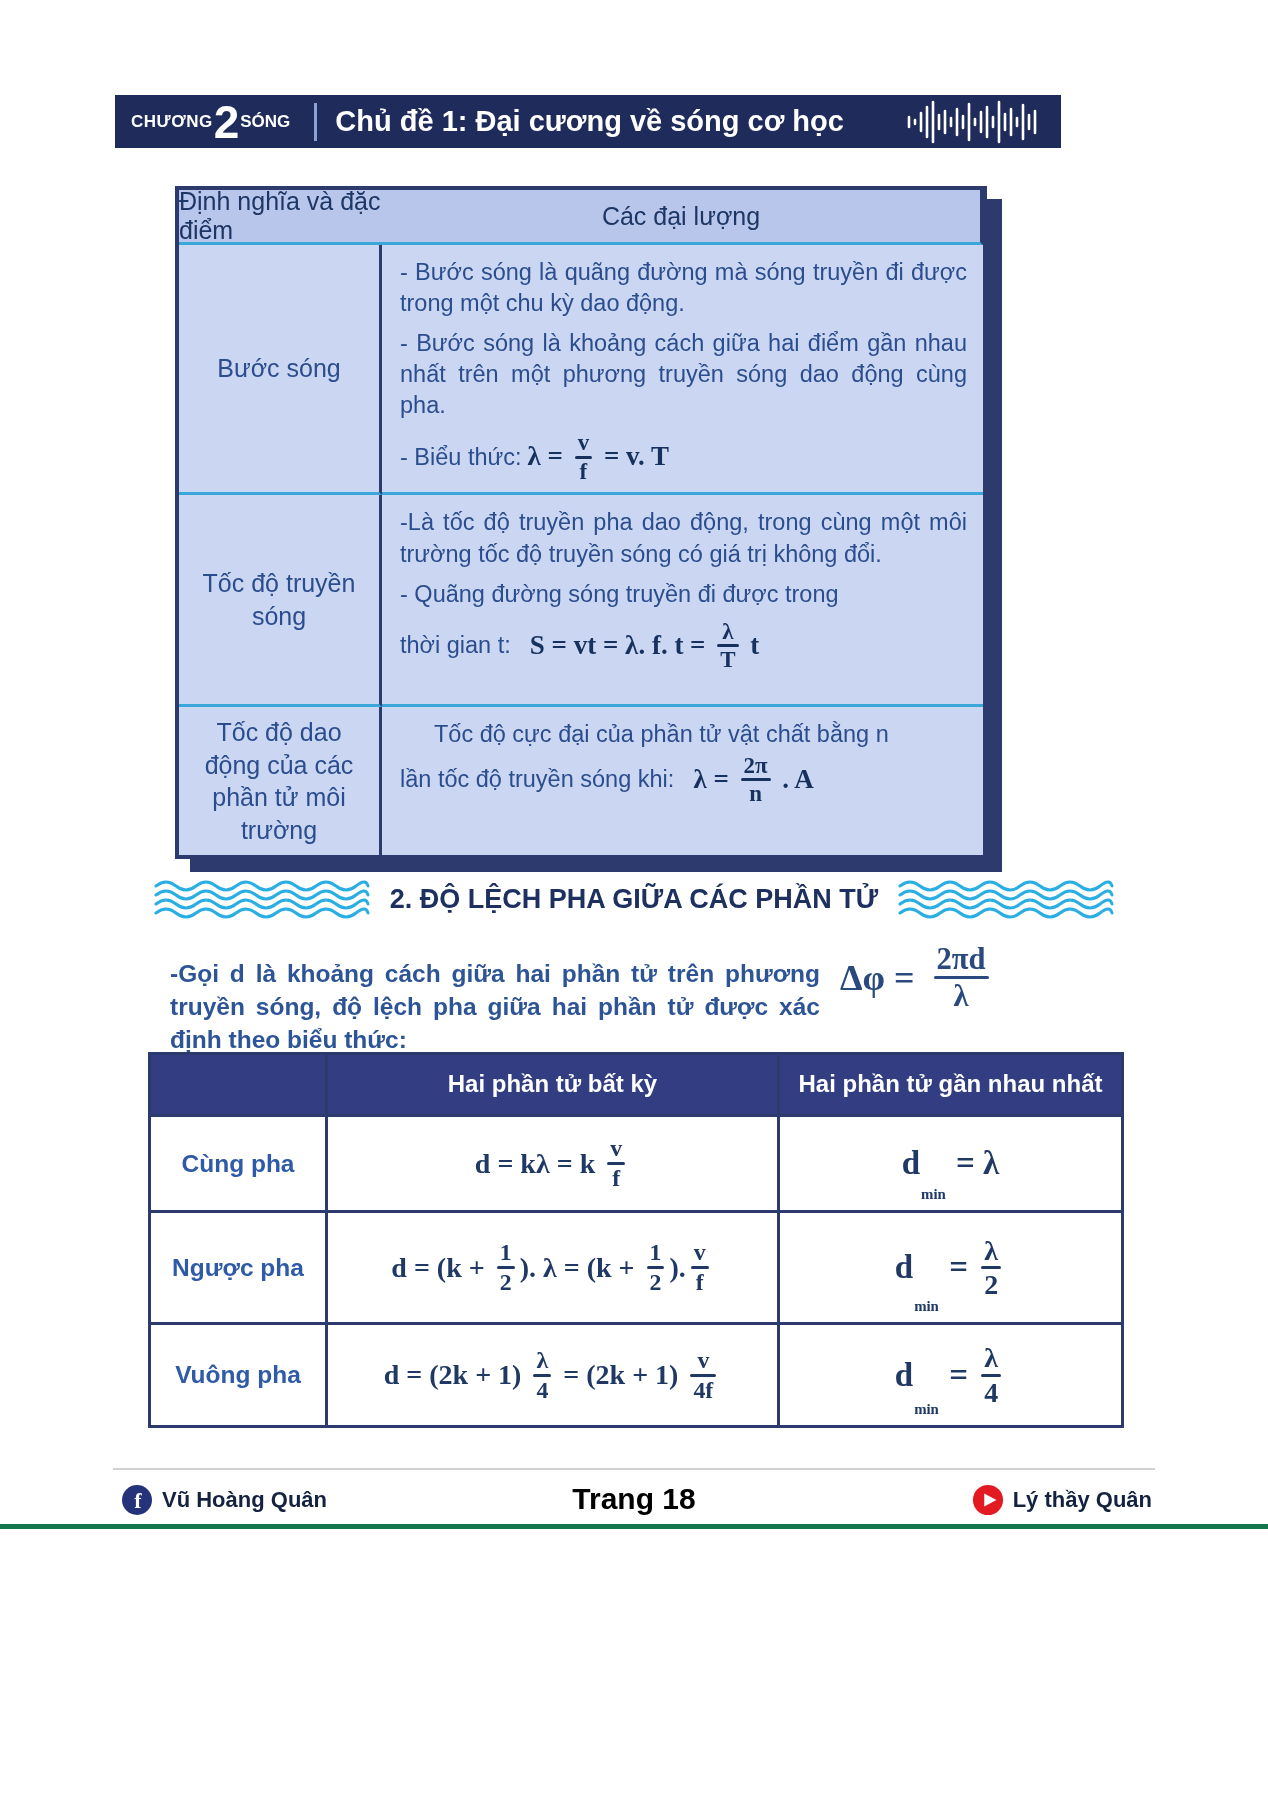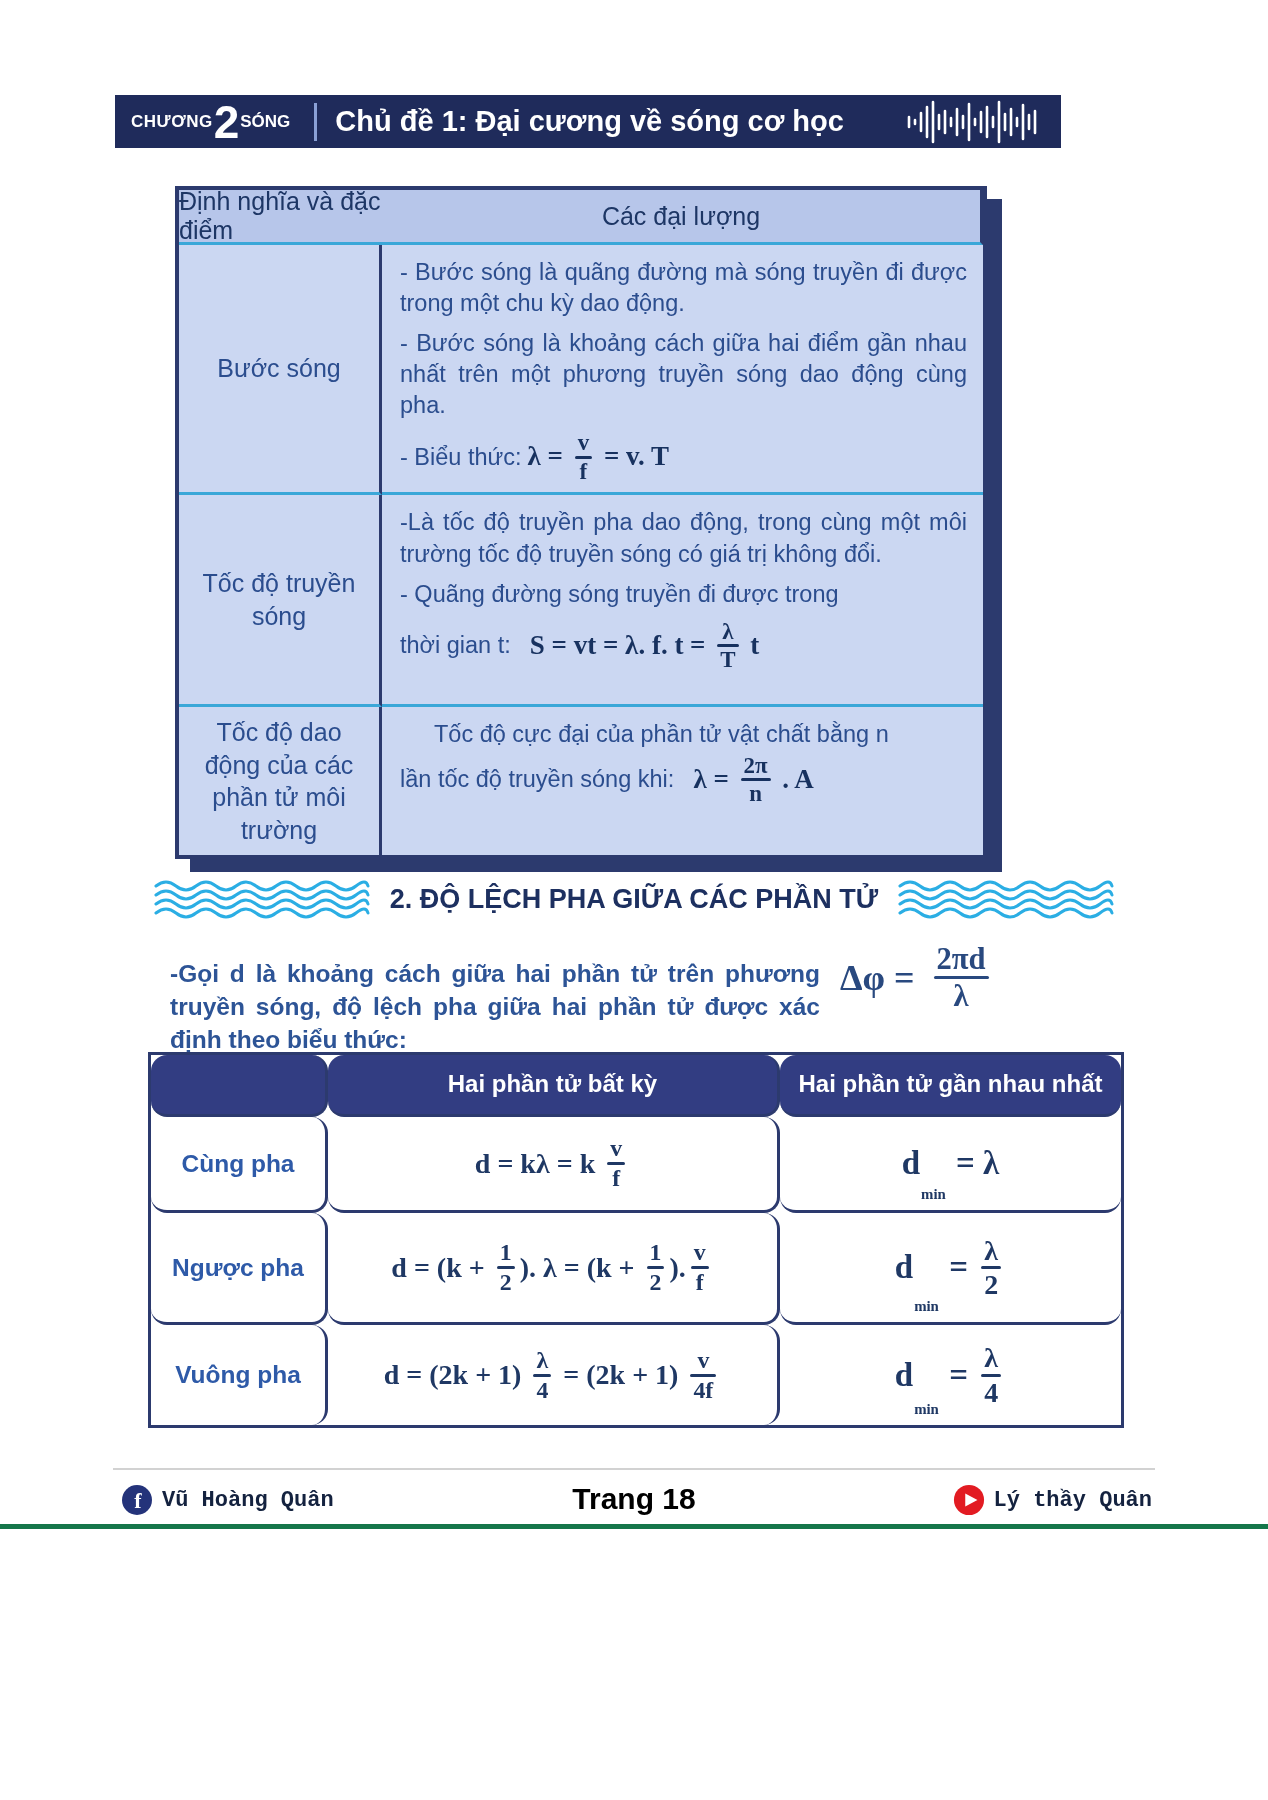--- a/index.html
+++ b/index.html
@@ -56,35 +56,35 @@
   .para{position:absolute;left:170px;top:932px;width:650px;font-size:24.5px;font-weight:bold;
         color:#2d5496;text-align:justify;line-height:1.35;}
   .dphi{position:absolute;left:840px;top:942px;color:#29497f;font-size:36px;}
   .dphi .frac{margin-left:10px;}
 
   
   .t2{position:absolute;left:148px;top:1052px;width:976px;display:grid;
       grid-template-columns:177px 452px 1fr;
       grid-template-rows:62px 96px 112px 100px;border:3px solid #2c3a6e;}
   .t2 .cell{border-right:3px solid #2c3a6e;border-bottom:3px solid #2c3a6e;background:#fff;
-            display:flex;align-items:center;justify-content:center;text-align:left;border-radius:16px;}
+            display:flex;align-items:center;justify-content:center;text-align:left;}
   .t2 .lastcol{border-right:none;}
   .t2 .lastrow{border-bottom:none;}
   .t2 .hrow{background:#323d82;color:#fff;font-weight:bold;font-size:24px;line-height:1.18;
             padding:4px 10px;}
   .t2 .term{color:#2e5aa8;font-weight:bold;font-size:24.5px;}
   .t2 .fcell{color:#1f3864;font-size:28px;}
   .t2 .mincell{font-size:33px;}
 
   
   .footline{position:absolute;left:113px;top:1468px;width:1042px;height:2px;background:#d2d2d2;}
   .footer{position:absolute;left:0;top:1480px;width:1268px;height:46px;}
   .fb{position:absolute;left:121px;top:4px;display:flex;align-items:center;gap:9px;cursor:pointer;}
   .yt{position:absolute;right:116px;top:4px;display:flex;align-items:center;gap:9px;cursor:pointer;}
-  .social-label{font-size:22px;font-weight:bold;color:#14223f;font-family:Liberation Mono, monospace;}
+  .social-label{font-size:22px;font-weight:bold;color:#14223f;}
   .pagenum{position:absolute;left:0;width:100%;text-align:center;top:2px;
            font-size:30px;font-weight:bold;color:#000;}
   .greenline{position:absolute;left:0;top:1524px;width:1268px;height:5px;background:#15764a;}
 </style>
 </head>
 <body>
 
 <div class="page">
 
   <header class="topbar">

